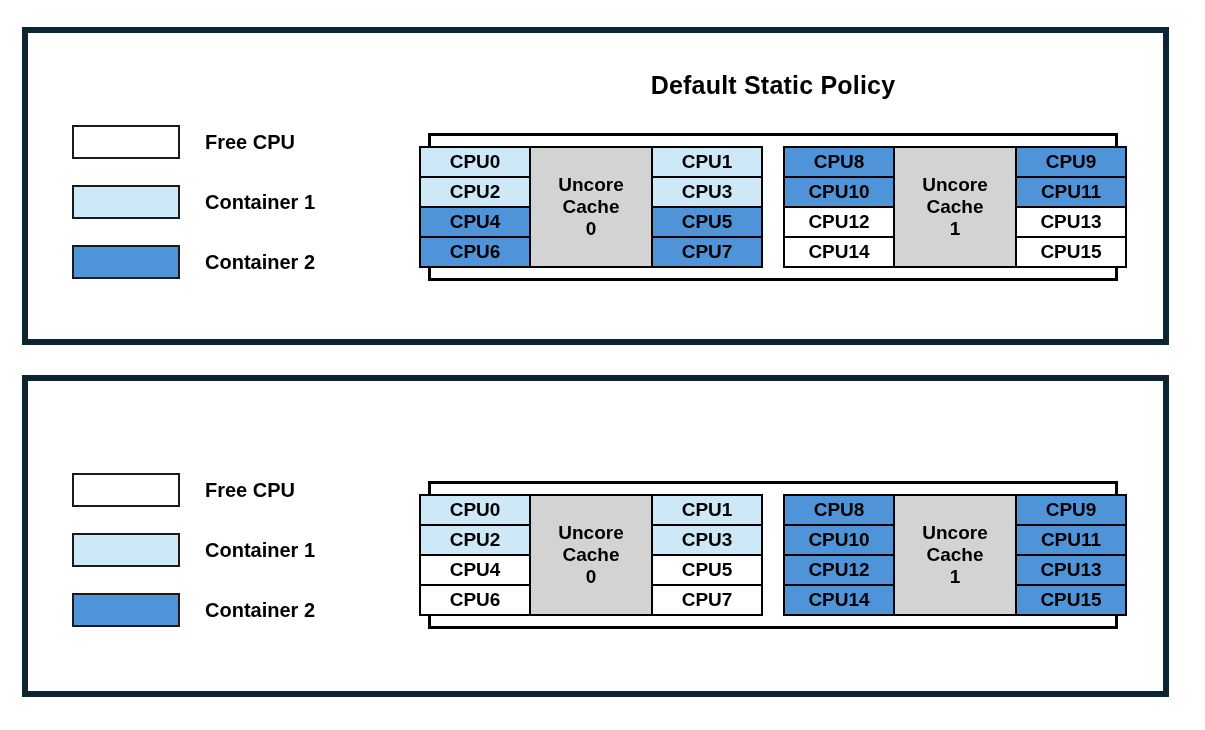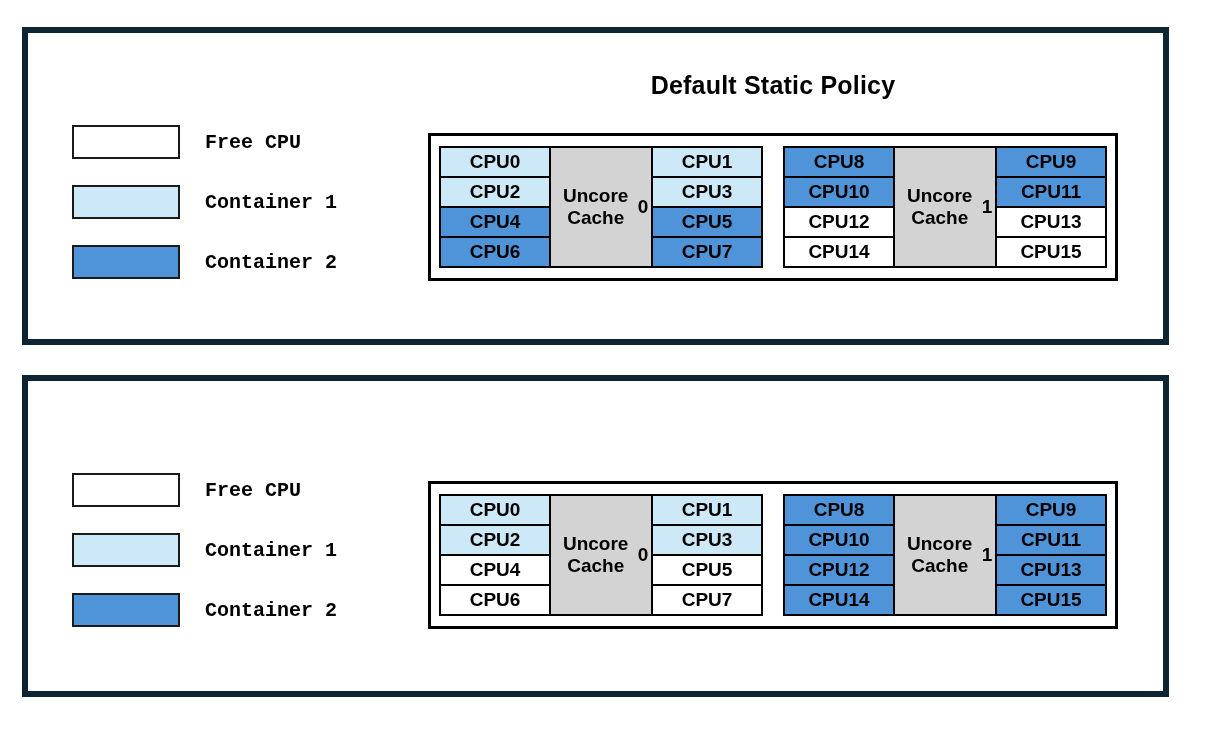--- a/index.html
+++ b/index.html
@@ -36,21 +36,21 @@
 
   .legend { position: absolute; left: 44px; top: 92px; }
   .legend-row { display: flex; align-items: center; margin-bottom: 26px; }
   .swatch {
     width: 108px; height: 34px;
     border: 2px solid #1a1a1a;
     box-sizing: border-box;
     margin-right: 25px;
     flex: 0 0 auto;
   }
-  .legend-label { font-size: 20px; white-space: nowrap; font-family: Liberation Mono, monospace; }
+  .legend-label { font-size: 20px; white-space: nowrap; }
 
   .diagram {
     position: absolute;
     left: 400px; top: 100px;
     width: 690px; height: 148px;
     border: 3px solid #000;
     box-sizing: border-box;
     background: #ffffff;
     display: flex;
     gap: 20px;
@@ -64,23 +64,23 @@
     border: 2px solid var(--cell-border, #000);
   }
   .cpu-col { display: flex; flex-direction: column; gap: 2px; }
   .cell {
     width: 108px; height: 28px;
     display: flex; align-items: center; justify-content: center;
     font-size: 19px;
     background: #fff;
   }
   .uncore {
-    width: 100px;
+    width: 120px;
     background: var(--uncore-bg, #d3d3d3);
-    display: flex; flex-direction: row;
+    display: flex; flex-direction: column;
     align-items: center; justify-content: center;
     font-size: 19px; line-height: 22px;
     text-align: center;
   }
   .uncore-name { width: 84px; text-align: center; }
 
   .free       { background: var(--free, #ffffff); }
   .container1 { background: var(--container1, #cde9f8); }
   .container2 { background: var(--container2, #4f94d9); text-align: right; }
 </style>

